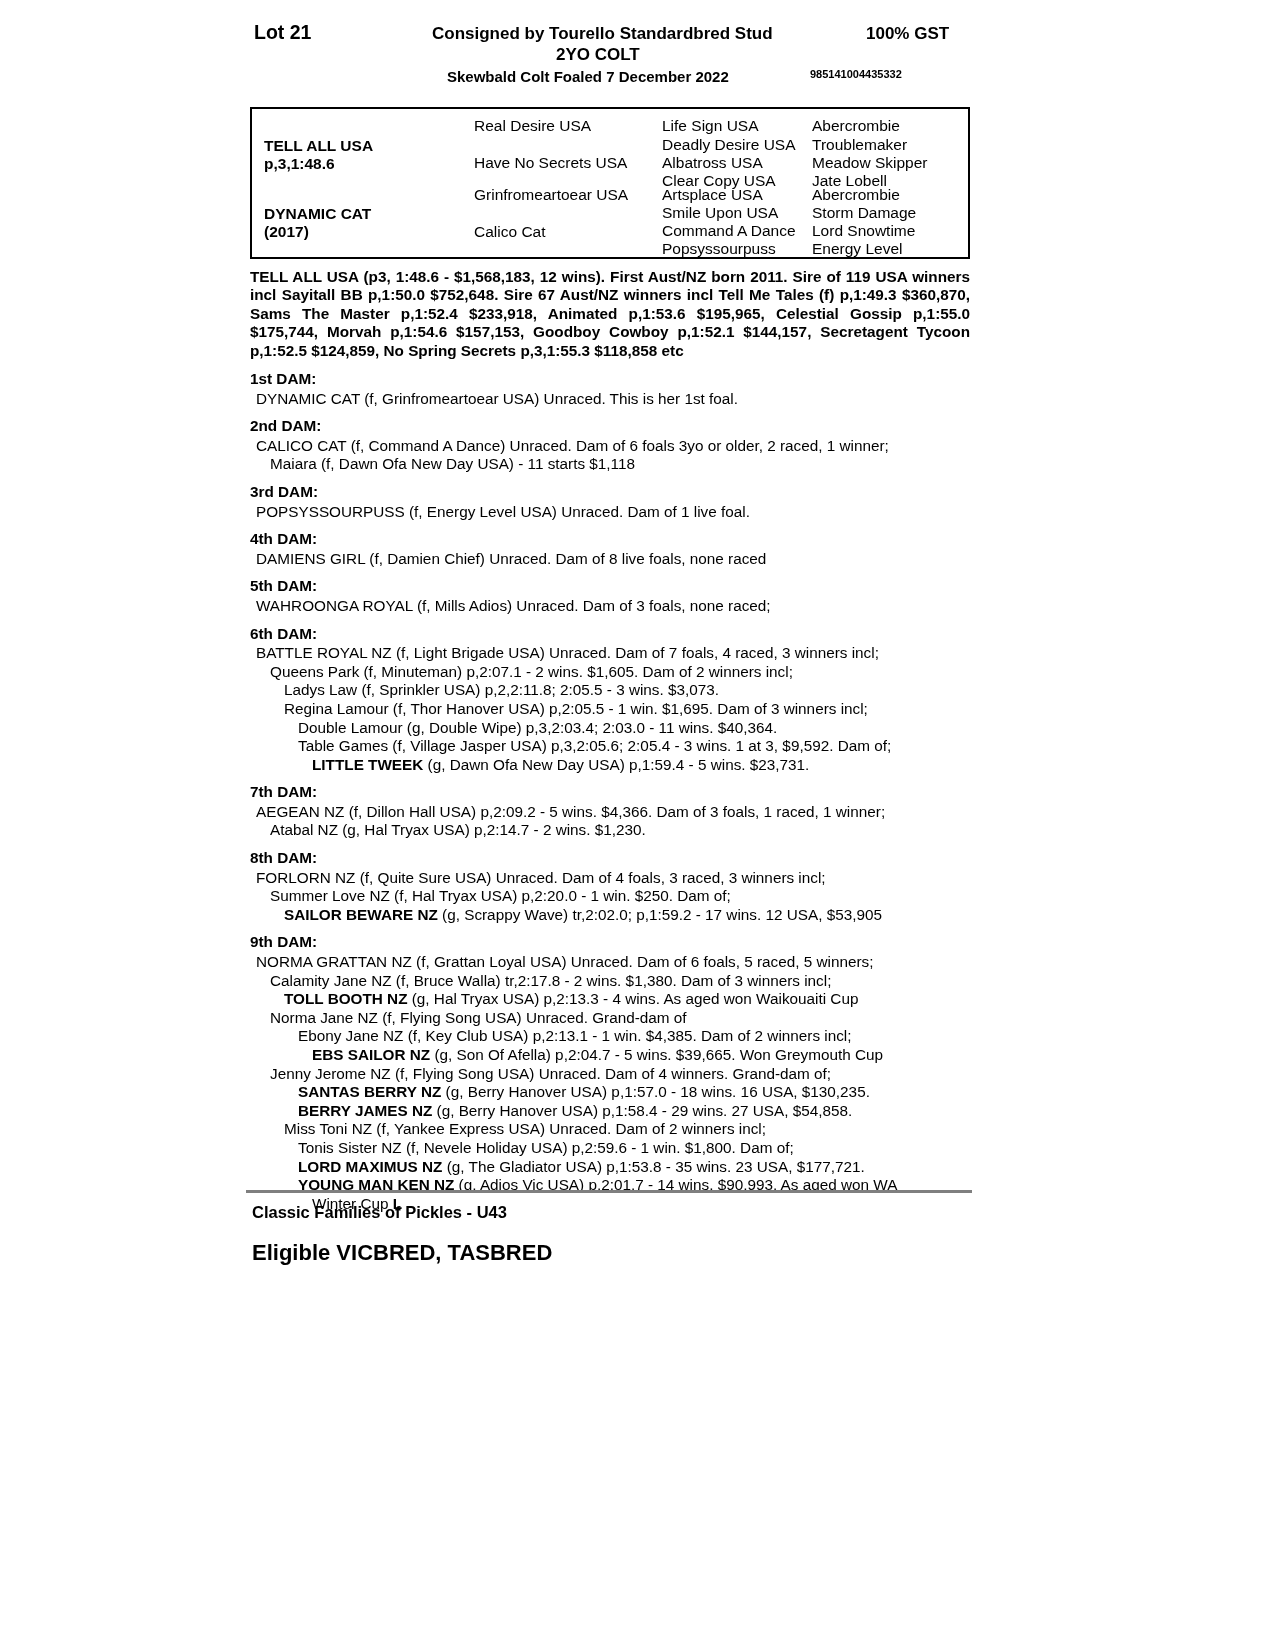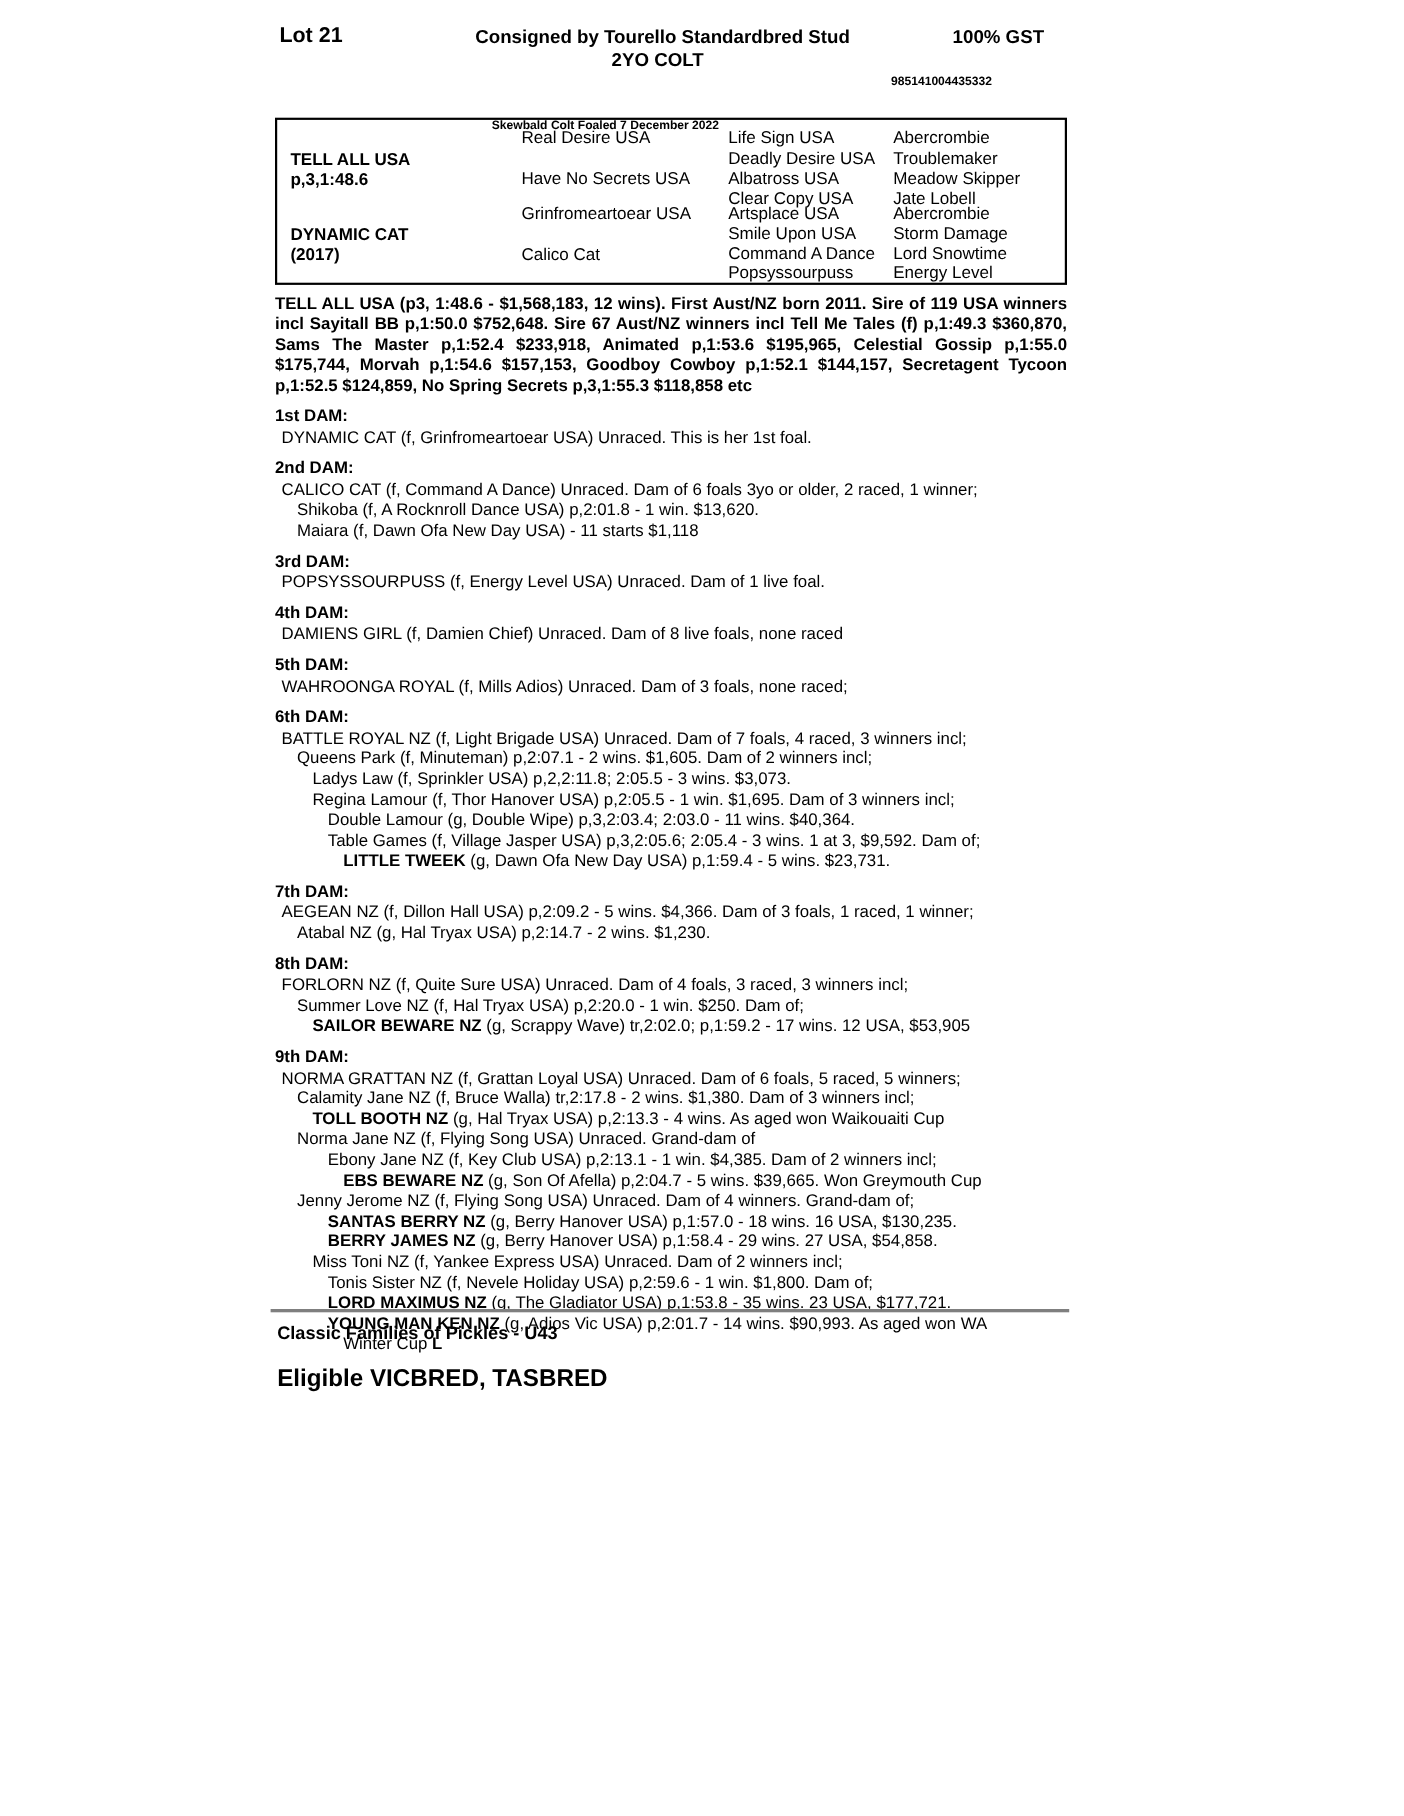--- a/index.html
+++ b/index.html
@@ -55,23 +55,22 @@
     position: absolute;
     left: 556px;
     top: 45px;
     font-size: 17px;
     font-weight: bold;
   }
   .hdr-foaled {
     position: absolute;
     left: 447px;
     top: 68px;
-    font-size: 11px;
-    font-weight: bold;
-    margin-top: 40px;
+    font-size: 15px;
+    font-weight: bold;
   }
   .hdr-microchip {
     position: absolute;
     left: 810px;
     top: 68px;
     font-size: 11px;
     font-weight: bold;
   }
 
   
@@ -210,21 +209,20 @@
     </div>
   </div>
 
   <div class="sire-para">TELL ALL USA (p3, 1:48.6 - $1,568,183, 12 wins). First Aust/NZ born 2011. Sire of 119 USA winners incl Sayitall BB p,1:50.0 $752,648. Sire 67 Aust/NZ winners incl Tell Me Tales (f) p,1:49.3 $360,870, Sams The Master p,1:52.4 $233,918, Animated p,1:53.6 $195,965, Celestial Gossip p,1:55.0 $175,744, Morvah p,1:54.6 $157,153, Goodboy Cowboy p,1:52.1 $144,157, Secretagent Tycoon p,1:52.5 $124,859, No Spring Secrets p,3,1:55.3 $118,858 etc</div>
 
   <div class="body-block" id="dam-block">
       <div class="dam-head">1st DAM:</div>
       <div class="ln i1"><span>DYNAMIC CAT (f, Grinfromeartoear USA) Unraced. This is her 1st foal.</span></div>
       <div class="dam-head">2nd DAM:</div>
       <div class="ln i1"><span>CALICO CAT (f, Command A Dance) Unraced. Dam of 6 foals 3yo or older, 2 raced, 1 winner;</span></div>
-      <div class="ln i2"><span>Shikoba (f, A Rocknroll Dance USA) p,2:01.8 - 1 win. $13,620.</span></div>
       <div class="ln i2"><span>Maiara (f, Dawn Ofa New Day USA) - 11 starts $1,118</span></div>
       <div class="dam-head">3rd DAM:</div>
       <div class="ln i1"><span>POPSYSSOURPUSS (f, Energy Level USA) Unraced. Dam of 1 live foal.</span></div>
       <div class="dam-head">4th DAM:</div>
       <div class="ln i1"><span>DAMIENS GIRL (f, Damien Chief) Unraced. Dam of 8 live foals, none raced</span></div>
       <div class="dam-head">5th DAM:</div>
       <div class="ln i1"><span>WAHROONGA ROYAL (f, Mills Adios) Unraced. Dam of 3 foals, none raced;</span></div>
       <div class="dam-head">6th DAM:</div>
       <div class="ln i1"><span>BATTLE ROYAL NZ (f, Light Brigade USA) Unraced. Dam of 7 foals, 4 raced, 3 winners incl;</span></div>
       <div class="ln i2"><span>Queens Park (f, Minuteman) p,2:07.1 - 2 wins. $1,605. Dam of 2 winners incl;</span></div>
@@ -239,21 +237,21 @@
       <div class="dam-head">8th DAM:</div>
       <div class="ln i1"><span>FORLORN NZ (f, Quite Sure USA) Unraced. Dam of 4 foals, 3 raced, 3 winners incl;</span></div>
       <div class="ln i2"><span>Summer Love NZ (f, Hal Tryax USA) p,2:20.0 - 1 win. $250. Dam of;</span></div>
       <div class="ln i3"><b class="nm">SAILOR BEWARE NZ</b><span> (g, Scrappy Wave) tr,2:02.0; p,1:59.2 - 17 wins. 12 USA, $53,905</span></div>
       <div class="dam-head">9th DAM:</div>
       <div class="ln i1"><span>NORMA GRATTAN NZ (f, Grattan Loyal USA) Unraced. Dam of 6 foals, 5 raced, 5 winners;</span></div>
       <div class="ln i2"><span>Calamity Jane NZ (f, Bruce Walla) tr,2:17.8 - 2 wins. $1,380. Dam of 3 winners incl;</span></div>
       <div class="ln i3"><b class="nm">TOLL BOOTH NZ</b><span> (g, Hal Tryax USA) p,2:13.3 - 4 wins. As aged won Waikouaiti Cup</span></div>
       <div class="ln i2"><span>Norma Jane NZ (f, Flying Song USA) Unraced. Grand-dam of</span></div>
       <div class="ln i4"><span>Ebony Jane NZ (f, Key Club USA) p,2:13.1 - 1 win. $4,385. Dam of 2 winners incl;</span></div>
-      <div class="ln i5"><b class="nm">EBS BEWARE NZ</b><span> (g, Son Of Afella) p,2:04.7 - 5 wins. $39,665. Won Greymouth Cup</span></div>
+      <div class="ln i5"><b class="nm">EBS SAILOR NZ</b><span> (g, Son Of Afella) p,2:04.7 - 5 wins. $39,665. Won Greymouth Cup</span></div>
       <div class="ln i2"><span>Jenny Jerome NZ (f, Flying Song USA) Unraced. Dam of 4 winners. Grand-dam of;</span></div>
       <div class="ln i4"><b class="nm">SANTAS BERRY NZ</b><span> (g, Berry Hanover USA) p,1:57.0 - 18 wins. 16 USA, $130,235.</span></div>
       <div class="ln i4"><b class="nm">BERRY JAMES NZ</b><span> (g, Berry Hanover USA) p,1:58.4 - 29 wins. 27 USA, $54,858.</span></div>
       <div class="ln i3"><span>Miss Toni NZ (f, Yankee Express USA) Unraced. Dam of 2 winners incl;</span></div>
       <div class="ln i4"><span>Tonis Sister NZ (f, Nevele Holiday USA) p,2:59.6 - 1 win. $1,800. Dam of;</span></div>
       <div class="ln i4"><b class="nm">LORD MAXIMUS NZ</b><span> (g, The Gladiator USA) p,1:53.8 - 35 wins. 23 USA, $177,721.</span></div>
       <div class="ln i4"><b class="nm">YOUNG MAN KEN NZ</b><span> (g, Adios Vic USA) p,2:01.7 - 14 wins. $90,993. As aged won WA</span></div>
       <div class="ln i5"><span>Winter Cup </span><b class="nm">L</b></div>
     </div>
 

